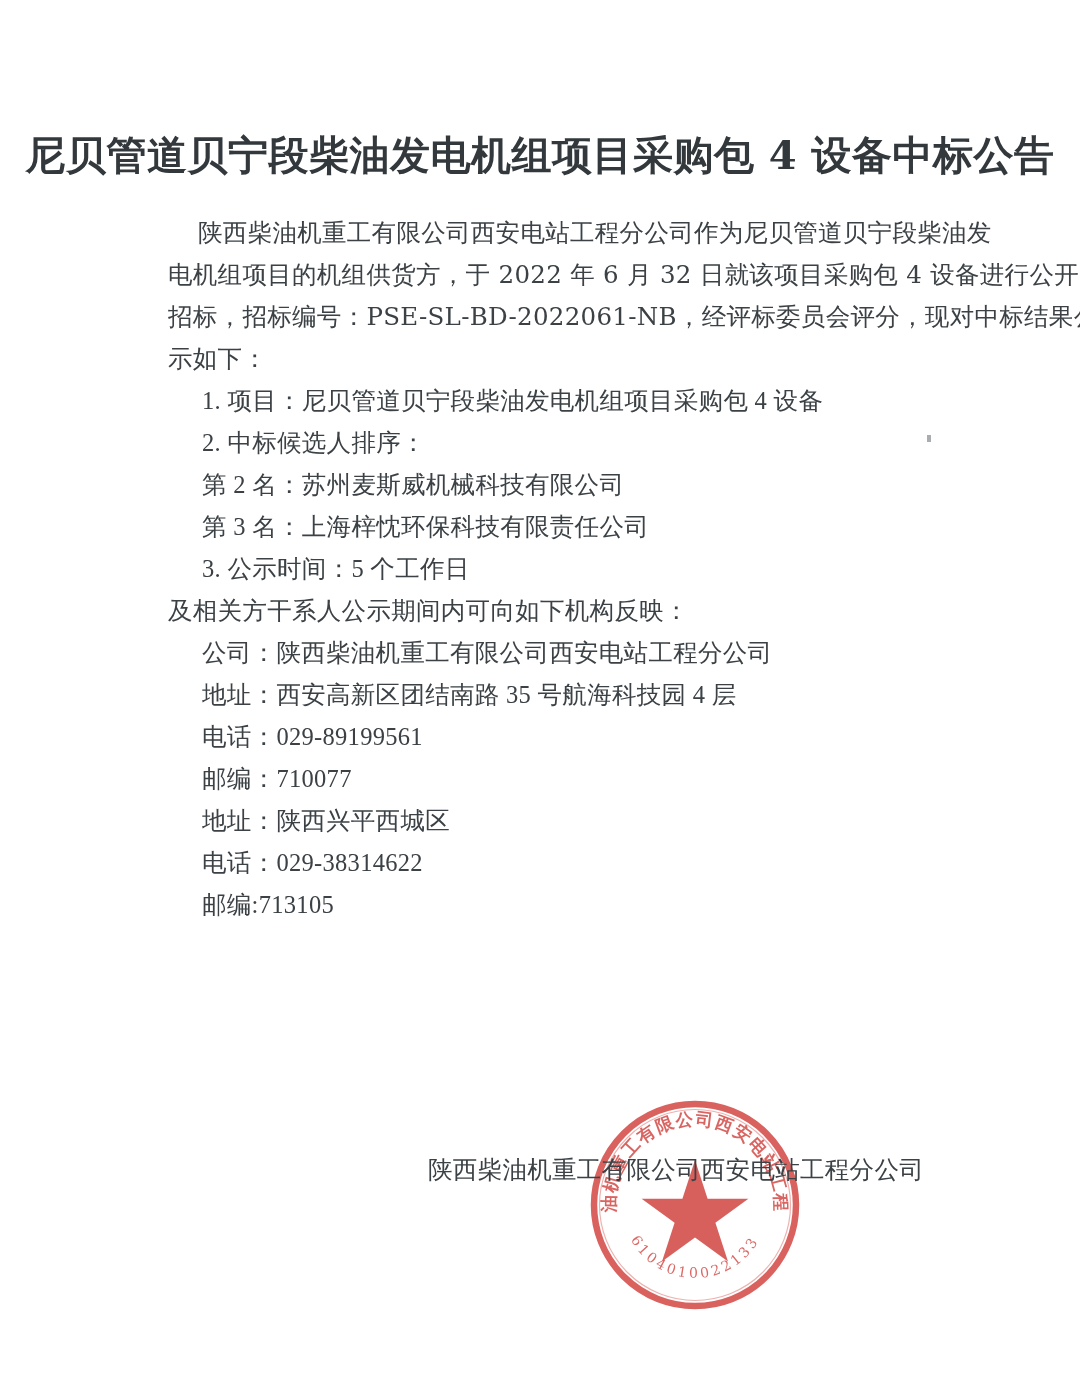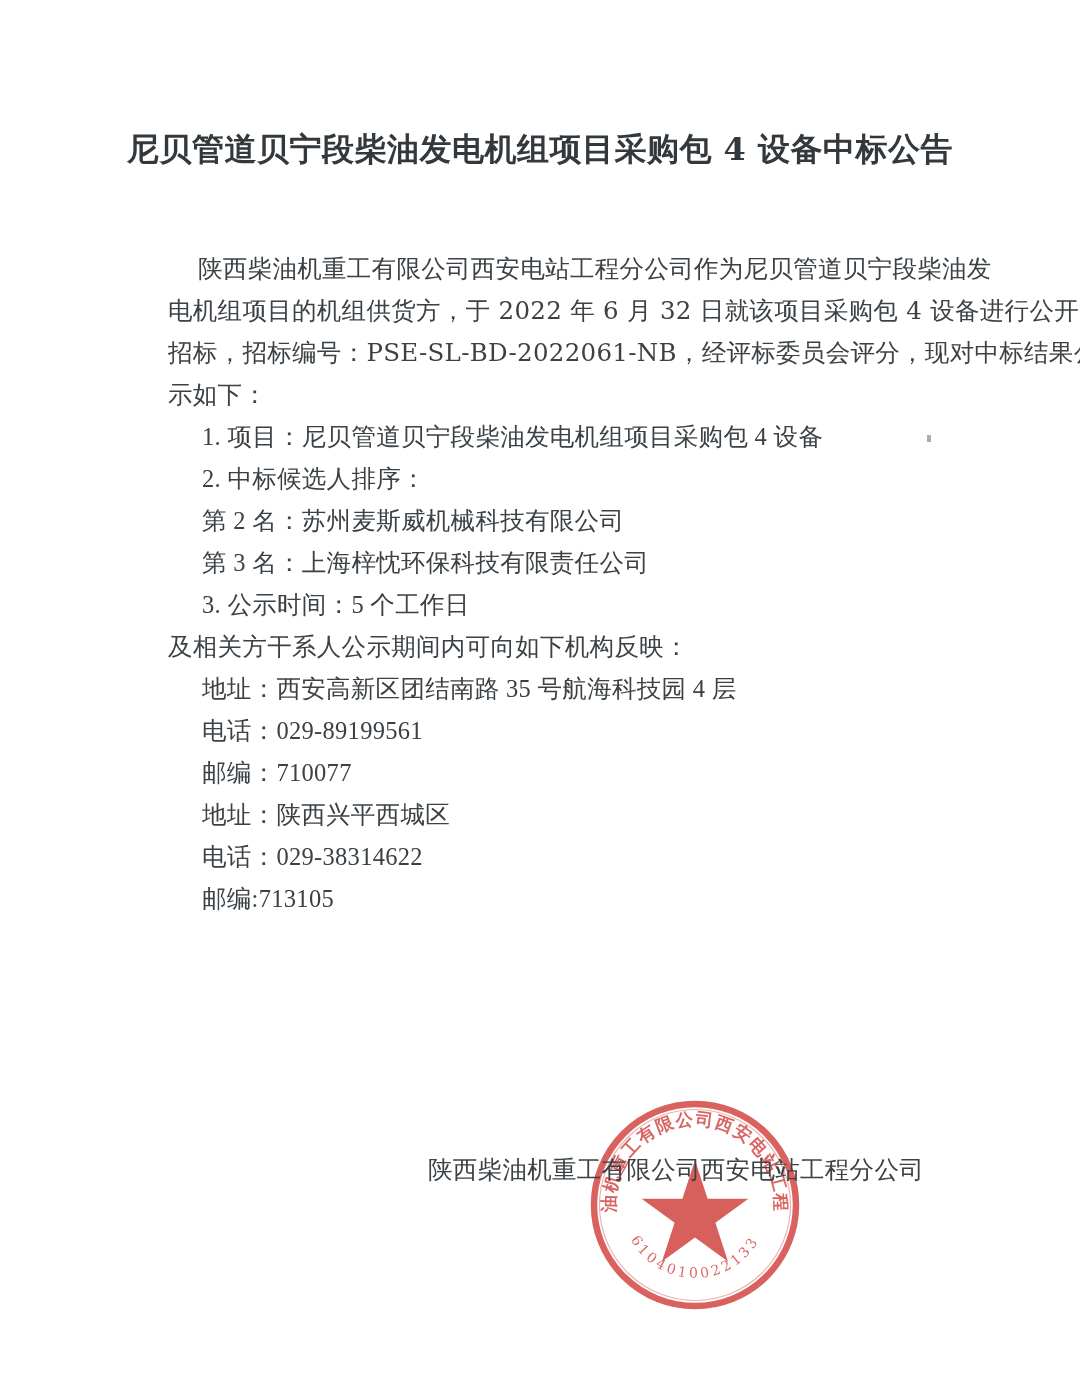--- a/index.html
+++ b/index.html
@@ -20,35 +20,34 @@
     overflow: hidden;
   }
 
   
   .doc-title {
     position: absolute;
     left: 0;
     top: 128px;
     width: 1080px;
     text-align: center;
-    font-size: 32px;
+    font-size: 40px;
     font-weight: bold;
     letter-spacing: 0.5px;
     color: #32383c;
     font-family: "DejaVu Serif", "Liberation Serif", serif;
     white-space: nowrap;
   }
 
   
   .body-block {
     position: absolute;
     left: 168px;
     top: 212px;
     width: 756px;
-    margin-top: 36px;
   }
   .line {
     font-size: 24.5px;
     line-height: 42px;
     color: #3b4145;
     letter-spacing: 0.3px;
     white-space: nowrap;
     font-family: "DejaVu Serif", "Liberation Serif", serif;
   }
   .line.indent {
@@ -117,20 +116,21 @@
     <div class="line">招标，招标编号：PSE-SL-BD-2022061-NB，经评标委员会评分，现对中标结果公</div>
     <div class="line">示如下：</div>
 
     <div class="line indent">1. 项目：尼贝管道贝宁段柴油发电机组项目采购包 4 设备</div>
     <div class="line indent">2. 中标候选人排序：</div>
     <div class="line indent">第 2 名：苏州麦斯威机械科技有限公司</div>
     <div class="line indent">第 3 名：上海梓忱环保科技有限责任公司</div>
     <div class="line indent">3. 公示时间：5 个工作日</div>
     <div class="line">及相关方干系人公示期间内可向如下机构反映：</div>
 
+    <div class="line indent">公司：陕西柴油机重工有限公司西安电站工程分公司</div>
     <div class="line indent">地址：西安高新区团结南路 35 号航海科技园 4 层</div>
     <div class="line indent">电话：029-89199561</div>
     <div class="line indent">邮编：710077</div>
 
     <div class="line indent">地址：陕西兴平西城区</div>
     <div class="line indent">电话：029-38314622</div>
     <div class="line indent">邮编:713105</div>
 
   </div>
 

